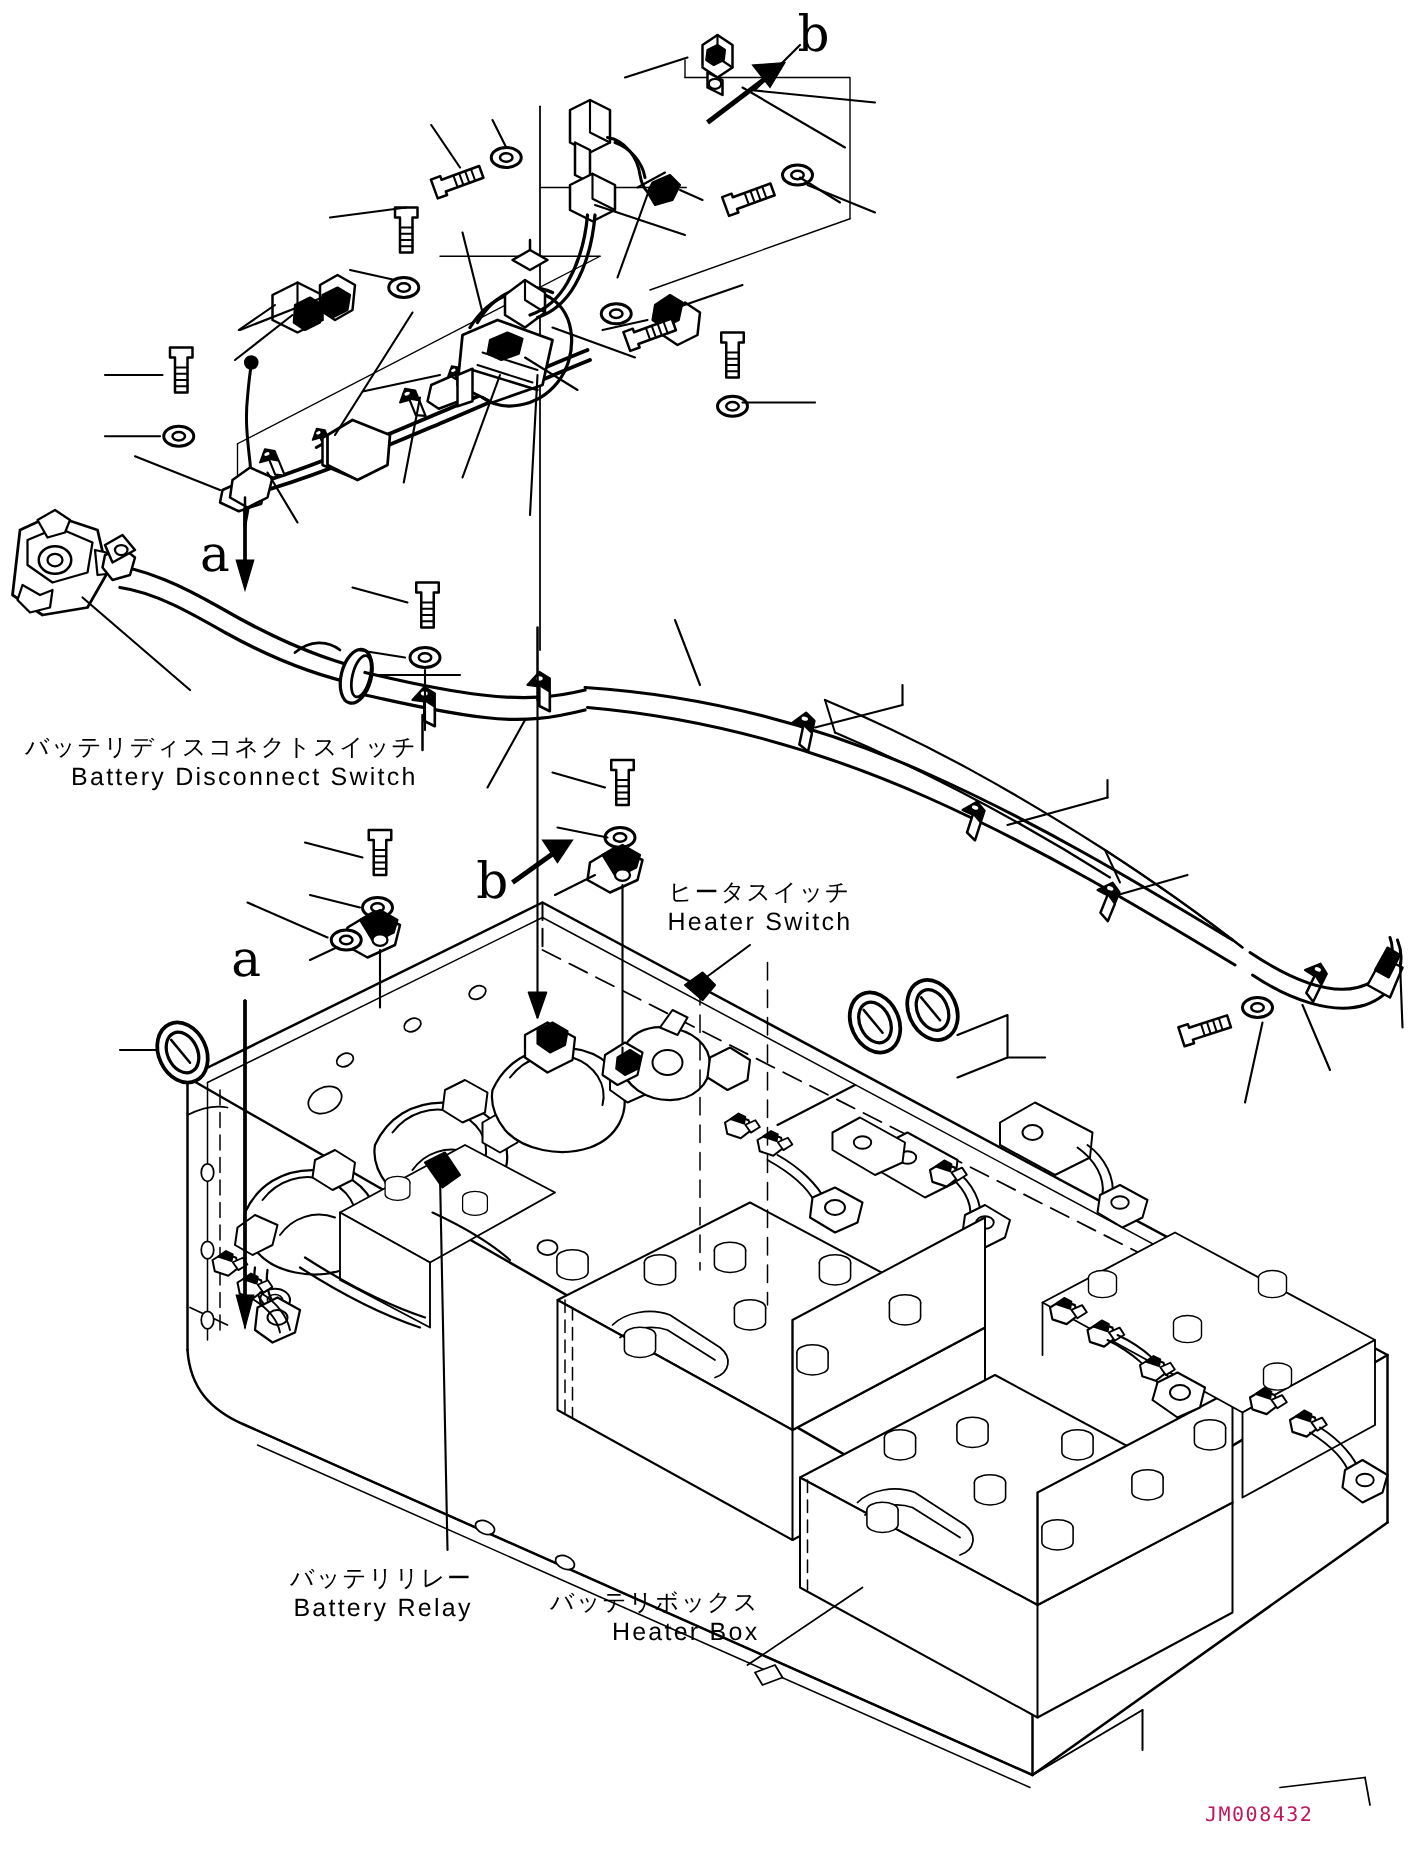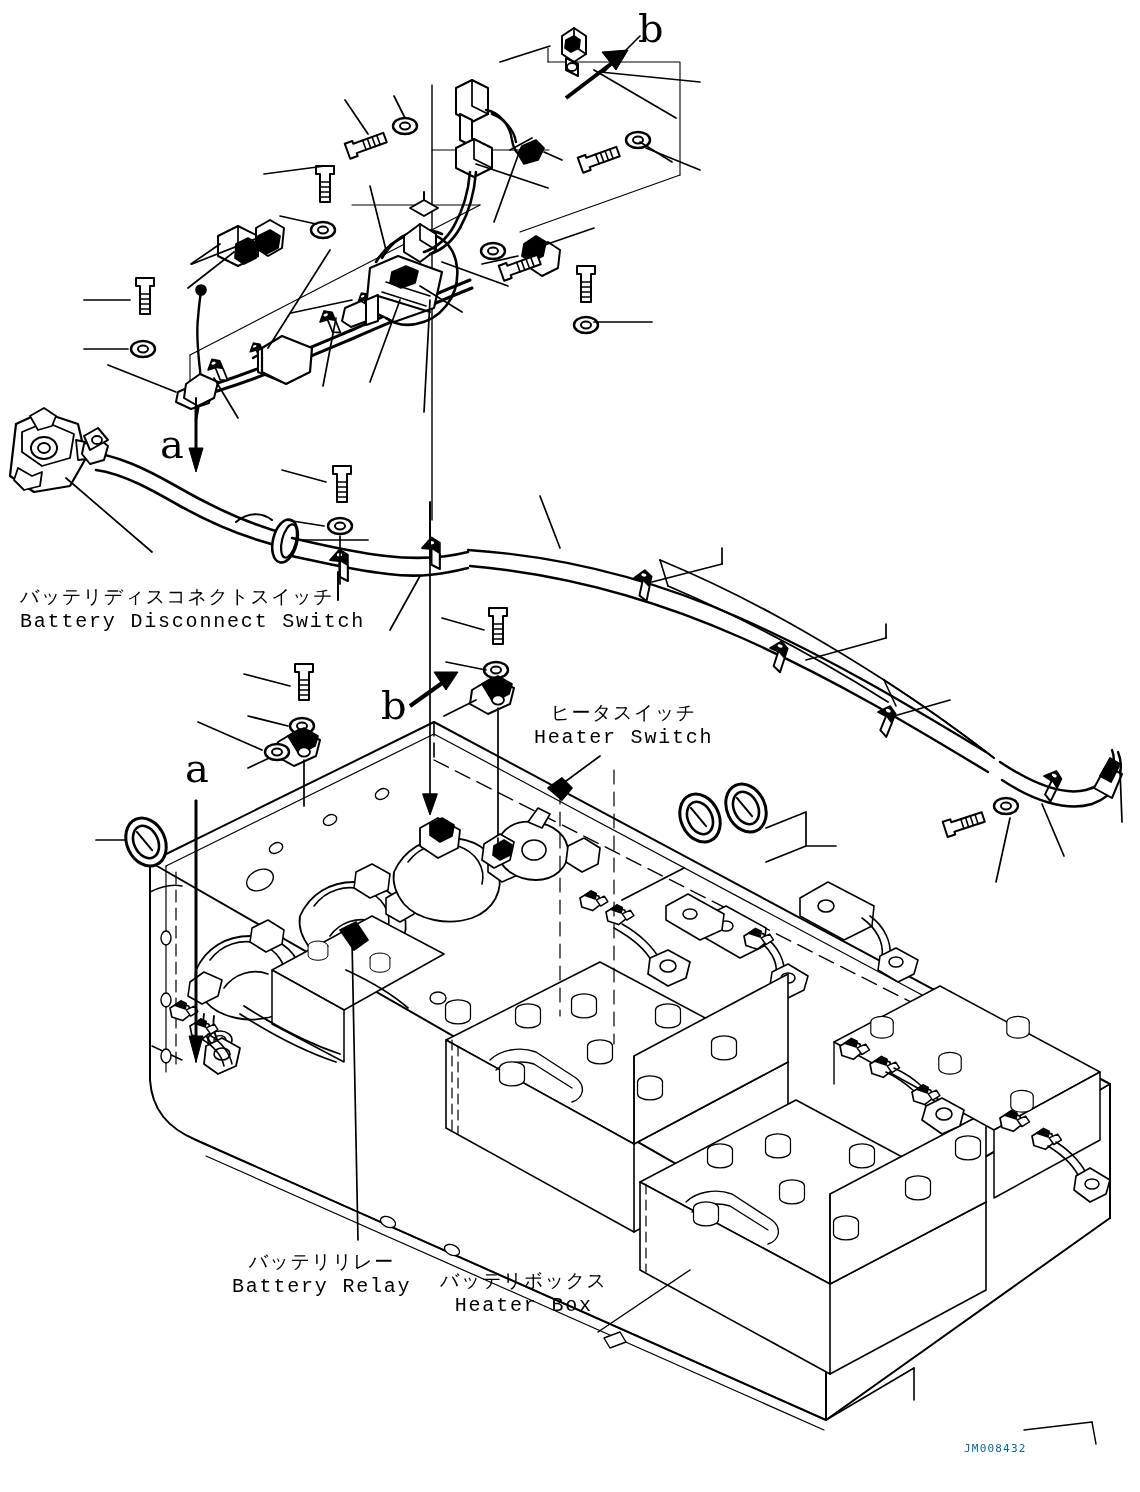--- a/index.html
+++ b/index.html
@@ -1,23 +1,23 @@
 <!DOCTYPE html>
 <html><head>
 <meta charset="utf-8">
 <style>
   html,body{margin:0;padding:0;background:#ffffff;}
   body{font-family:"DejaVu Sans Mono", monospace;}
   #sheet{position:relative;width:1140px;height:1492px;background:#fff;overflow:hidden;}
   #sheet svg{position:absolute;left:0;top:0;}
   .lbl{position:absolute;white-space:nowrap;color:#000;}
-  .lbl .jp{font-family:Liberation Mono, monospace;font-size:19px;letter-spacing:1.5px;line-height:1.15;display:block;}
-  .lbl .en{font-family:Liberation Mono, monospace;font-size:20px;letter-spacing:1.8px;line-height:1.2;display:block;}
+  .lbl .jp{font-family:Liberation Serif, serif;font-size:19px;letter-spacing:1.5px;line-height:1.15;display:block;}
+  .lbl .en{font-family:Liberation Sans, sans-serif;font-size:20px;letter-spacing:1.8px;line-height:1.2;display:block;text-align:right;}
   .mark{position:absolute;font-family:"DejaVu Serif",serif;font-size:40px;line-height:1;color:#000;}
-  .dwg{position:absolute;font-family:"DejaVu Sans Mono",monospace;font-size:11px;letter-spacing:1.2px;color:#0369a1;}
+  .dwg{position:absolute;font-family:"DejaVu Sans Mono",monospace;font-size:16px;letter-spacing:1.2px;color:#be185d;}
   .ctr{text-align:center;}
 </style>
 </head>
 <body>
 
 <div id="sheet">
 
   <svg width="1140" height="1492" viewBox="0 0 1140 1492">
     <defs>
       <marker id="ah" markerWidth="11" markerHeight="11" refX="9" refY="5.5" orient="auto">

